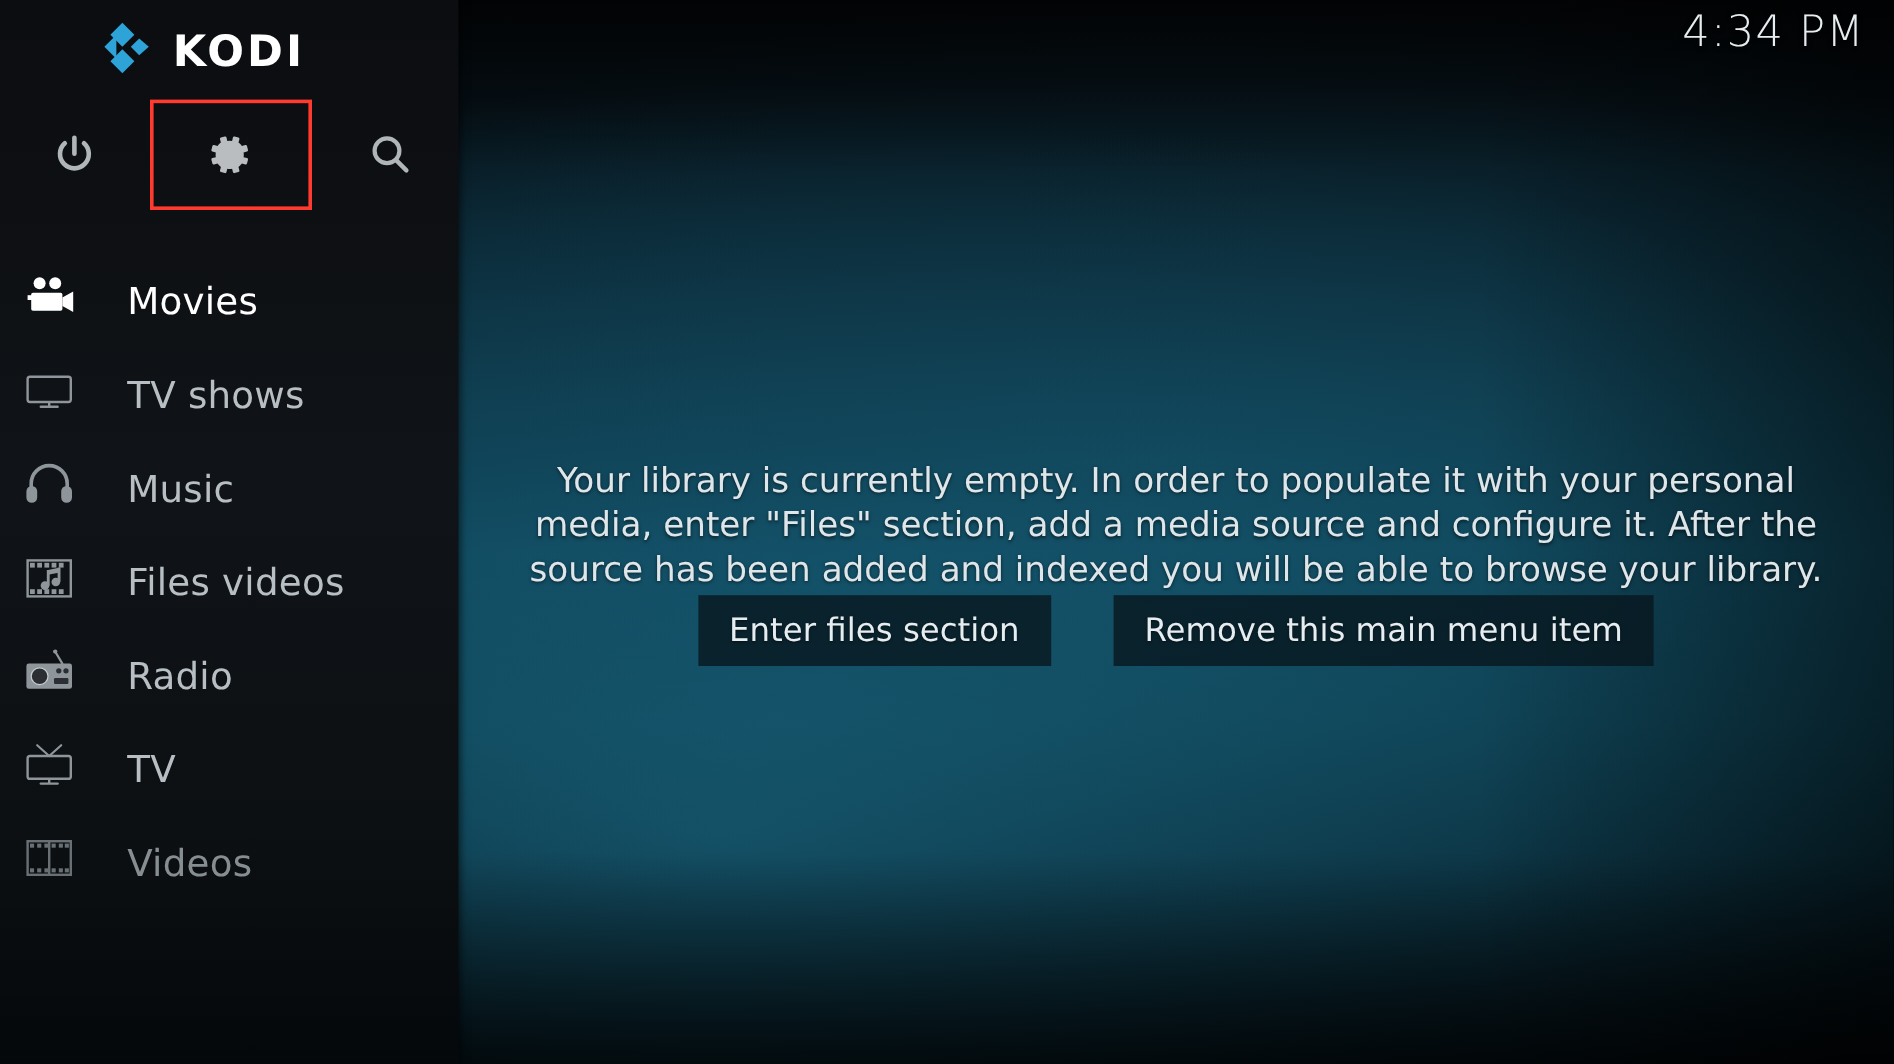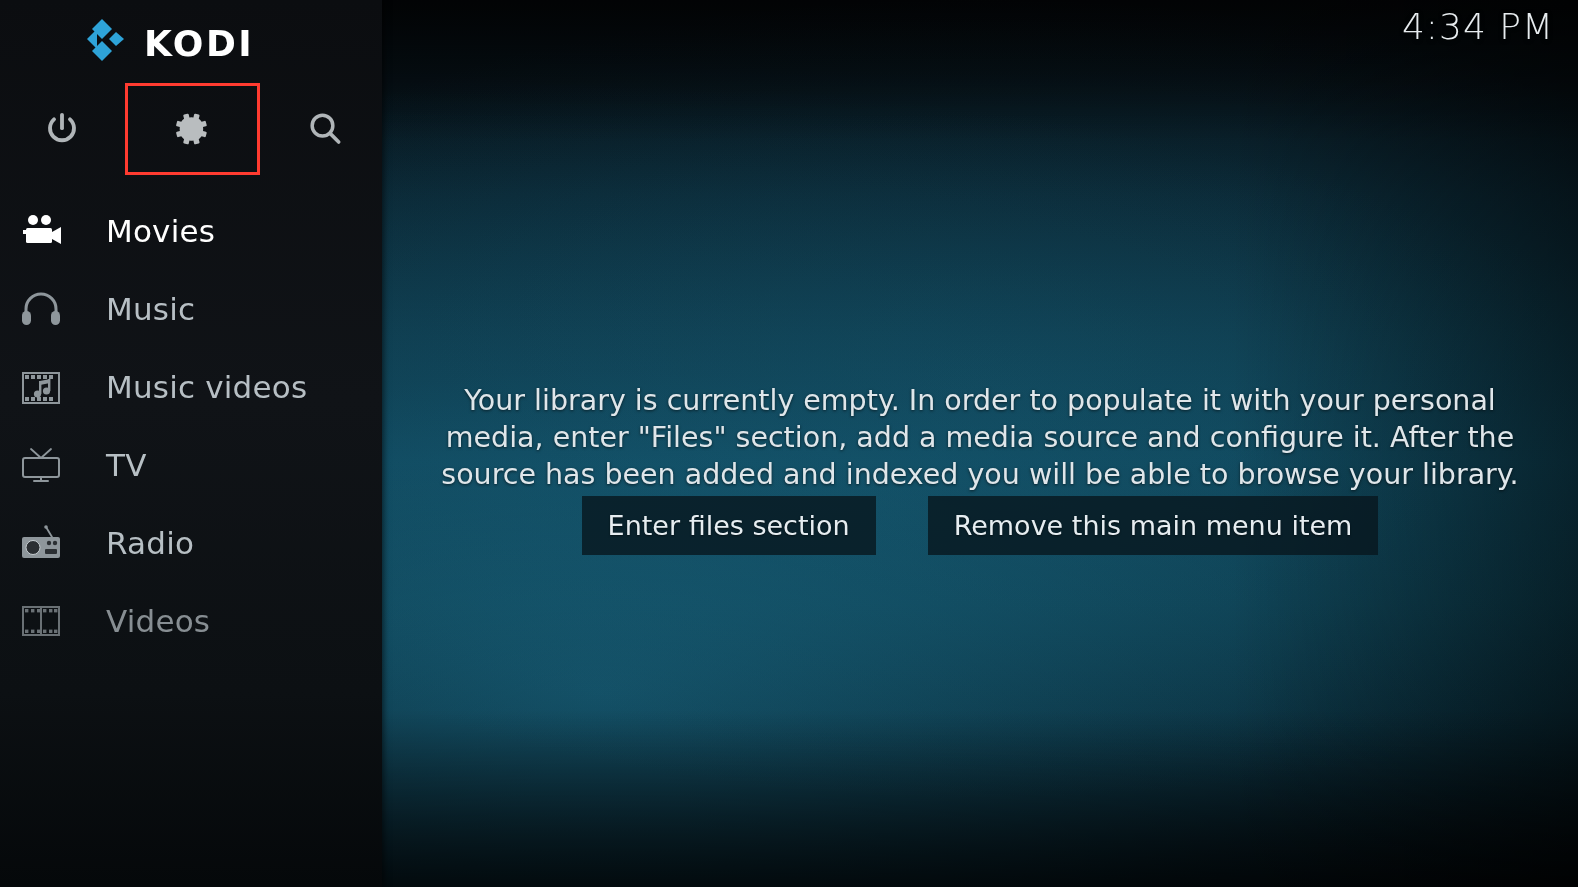--- a/index.html
+++ b/index.html
@@ -89,21 +89,21 @@
     position:absolute;
     left:125px; top:83px; width:135px; height:92px;
     border:3px solid #ff3b30;
     pointer-events:none;
   }
 
   
   .menu { position:absolute; top:192px; left:0; width:382px; }
   .menu-item {
     height:78px;
-    display:flex; align-items:center;
+    display:flex; align-items:flex-end;
     padding-left:18px;
   }
   .mi-icon {
     width:56px; height:46px;
     display:flex; align-items:center; justify-content:flex-start;
     flex:none;
   }
   .mi-label {
     margin-left:32px;
     font-size:31px;
@@ -217,20 +217,30 @@
             <circle cx="15" cy="9" r="5" fill="#ffffff"></circle>
             <circle cx="28" cy="9" r="5" fill="#ffffff"></circle>
             <rect x="8" y="17" width="26" height="15" rx="1.5" fill="#ffffff"></rect>
             <path d="M34 21 L43 16 L43 33 L34 28 Z" fill="#ffffff"></path>
             <rect x="5" y="19" width="4" height="4" fill="#ffffff"></rect>
           </svg>
         </span>
         <span class="mi-label">Movies</span>
       </div>
 
+      <div class="menu-item">
+        <span class="mi-icon">
+          <svg width="46" height="40" viewBox="0 0 46 40">
+            <rect x="5" y="9" width="36" height="21" rx="2" stroke="#8e969b" stroke-width="2" fill="none"></rect>
+            <path d="M16 34 H30" stroke="#8e969b" stroke-width="2" stroke-linecap="round"></path>
+            <path d="M23 30 V34" stroke="#8e969b" stroke-width="2"></path>
+          </svg>
+        </span>
+        <span class="mi-label">TV shows</span>
+      </div>
 
       <div class="menu-item">
         <span class="mi-icon">
           <svg width="46" height="40" viewBox="0 0 46 40">
             <path d="M8 26 V20 A15 15 0 0 1 38 20 V26" stroke="#8e969b" stroke-width="3" fill="none" stroke-linecap="round"></path>
             <rect x="4" y="22" width="9" height="14" rx="4.5" fill="#8e969b"></rect>
             <rect x="33" y="22" width="9" height="14" rx="4.5" fill="#8e969b"></rect>
           </svg>
         </span>
         <span class="mi-label">Music</span>
@@ -254,49 +264,49 @@
             </g>
             <g fill="#8e969b">
               <path d="M22 14 L32 12 V16 L22 18 Z"></path>
               <rect x="21" y="14" width="2.4" height="13"></rect>
               <rect x="30" y="12" width="2.4" height="12"></rect>
               <circle cx="19.5" cy="27" r="3.6"></circle>
               <circle cx="28.5" cy="24" r="3.6"></circle>
             </g>
           </svg>
         </span>
-        <span class="mi-label">Music videos</span>
-      </div>
-
-      <div class="menu-item">
-        <span class="mi-icon">
-          <svg width="46" height="40" viewBox="0 0 46 40">
-            <path d="M13 4 L23 13 M33 4 L23 13" stroke="#8e969b" stroke-width="1.8" stroke-linecap="round"></path>
-            <rect x="5" y="13" width="36" height="19" rx="2" stroke="#8e969b" stroke-width="2" fill="none"></rect>
-            <path d="M16 36 H30" stroke="#8e969b" stroke-width="2" stroke-linecap="round"></path>
-            <path d="M23 32 V36" stroke="#8e969b" stroke-width="2"></path>
-          </svg>
-        </span>
-        <span class="mi-label">TV</span>
+        <span class="mi-label">Files videos</span>
       </div>
 
       <div class="menu-item">
         <span class="mi-icon">
           <svg width="46" height="40" viewBox="0 0 46 40">
             <path d="M28 4 L34 14" stroke="#8e969b" stroke-width="1.8" stroke-linecap="round"></path>
             <circle cx="28" cy="4" r="1.8" fill="#8e969b"></circle>
             <rect x="4" y="14" width="38" height="21" rx="2" fill="#8e969b"></rect>
             <circle cx="15" cy="24.5" r="7" fill="#2b2f33"></circle>
             <circle cx="15" cy="24.5" r="7" stroke="#c6cdd1" stroke-width="1" fill="none"></circle>
             <circle cx="31" cy="20" r="2.2" fill="#2b2f33"></circle>
             <circle cx="37" cy="20" r="2.2" fill="#2b2f33"></circle>
             <rect x="27" y="26" width="12" height="5" rx="1" fill="#2b2f33"></rect>
           </svg>
         </span>
         <span class="mi-label">Radio</span>
+      </div>
+
+      <div class="menu-item">
+        <span class="mi-icon">
+          <svg width="46" height="40" viewBox="0 0 46 40">
+            <path d="M13 4 L23 13 M33 4 L23 13" stroke="#8e969b" stroke-width="1.8" stroke-linecap="round"></path>
+            <rect x="5" y="13" width="36" height="19" rx="2" stroke="#8e969b" stroke-width="2" fill="none"></rect>
+            <path d="M16 36 H30" stroke="#8e969b" stroke-width="2" stroke-linecap="round"></path>
+            <path d="M23 32 V36" stroke="#8e969b" stroke-width="2"></path>
+          </svg>
+        </span>
+        <span class="mi-label">TV</span>
       </div>
 
 
 
       <div class="menu-item dim">
         <span class="mi-icon">
           <svg width="46" height="40" viewBox="0 0 46 40">
             <rect x="5" y="6" width="36" height="28" stroke="#8e969b" stroke-width="2" fill="none"></rect>
             <path d="M23 6 V34" stroke="#8e969b" stroke-width="2"></path>
             <g fill="#8e969b">

